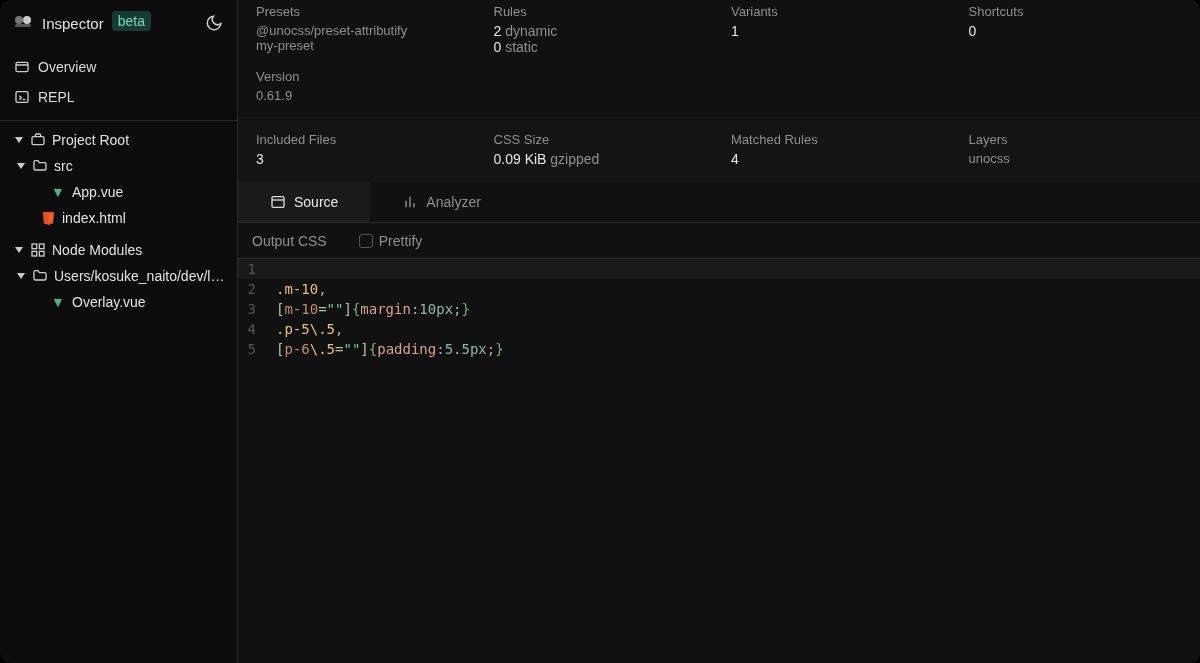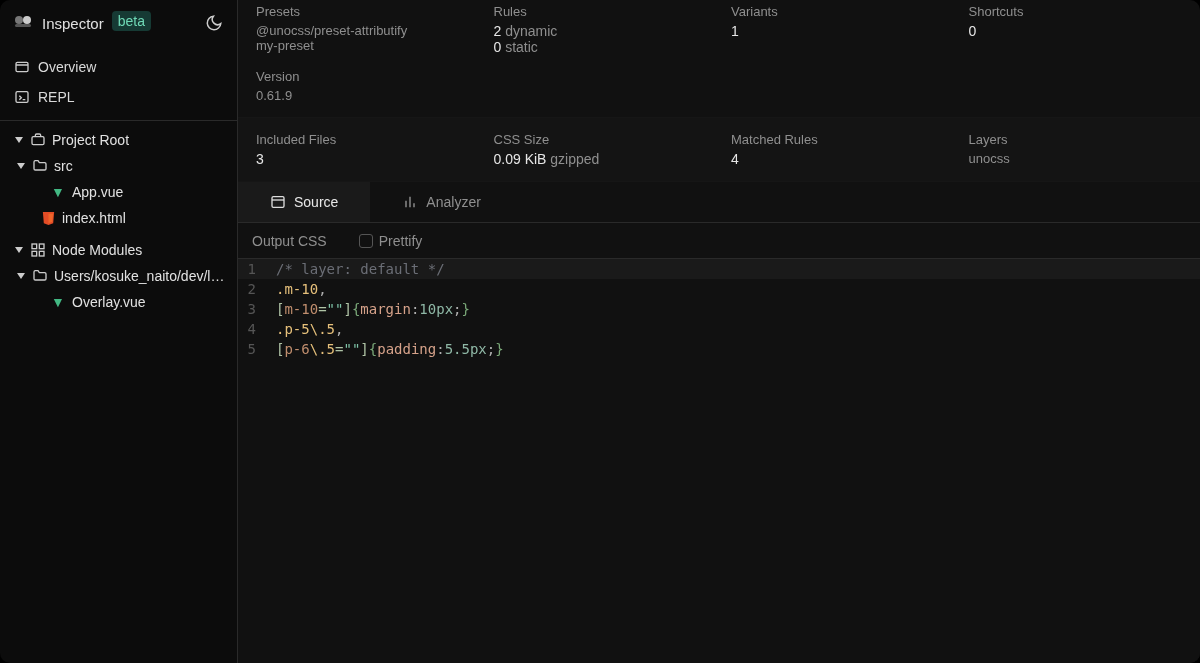--- a/index.html
+++ b/index.html
@@ -273,21 +273,20 @@
     <span>Output CSS</span>
     <label class="chk">
       <span class="chk-box"></span>
       <span>Prettify</span>
     </label>
   </div>
 
   <div class="code">
     <div class="code-line first-line">
       <div class="ln">1</div>
-      <div class="lc"><span class="c-comment">/* layer: default */</span></div>
     </div>
     <div class="code-line">
       <div class="ln">2</div>
       <div class="lc"><span class="c-sel">.m-10</span><span class="c-punc">,</span></div>
     </div>
     <div class="code-line">
       <div class="ln">3</div>
       <div class="lc"><span class="c-pale">[</span><span class="c-attr">m-10</span><span class="c-pale">=</span><span class="c-str">""</span><span class="c-pale">]</span><span class="c-brace">{</span><span class="c-prop">margin</span><span class="c-punc">:</span><span class="c-num">10px</span><span class="c-punc">;</span><span class="c-brace">}</span></div>
     </div>
     <div class="code-line">

